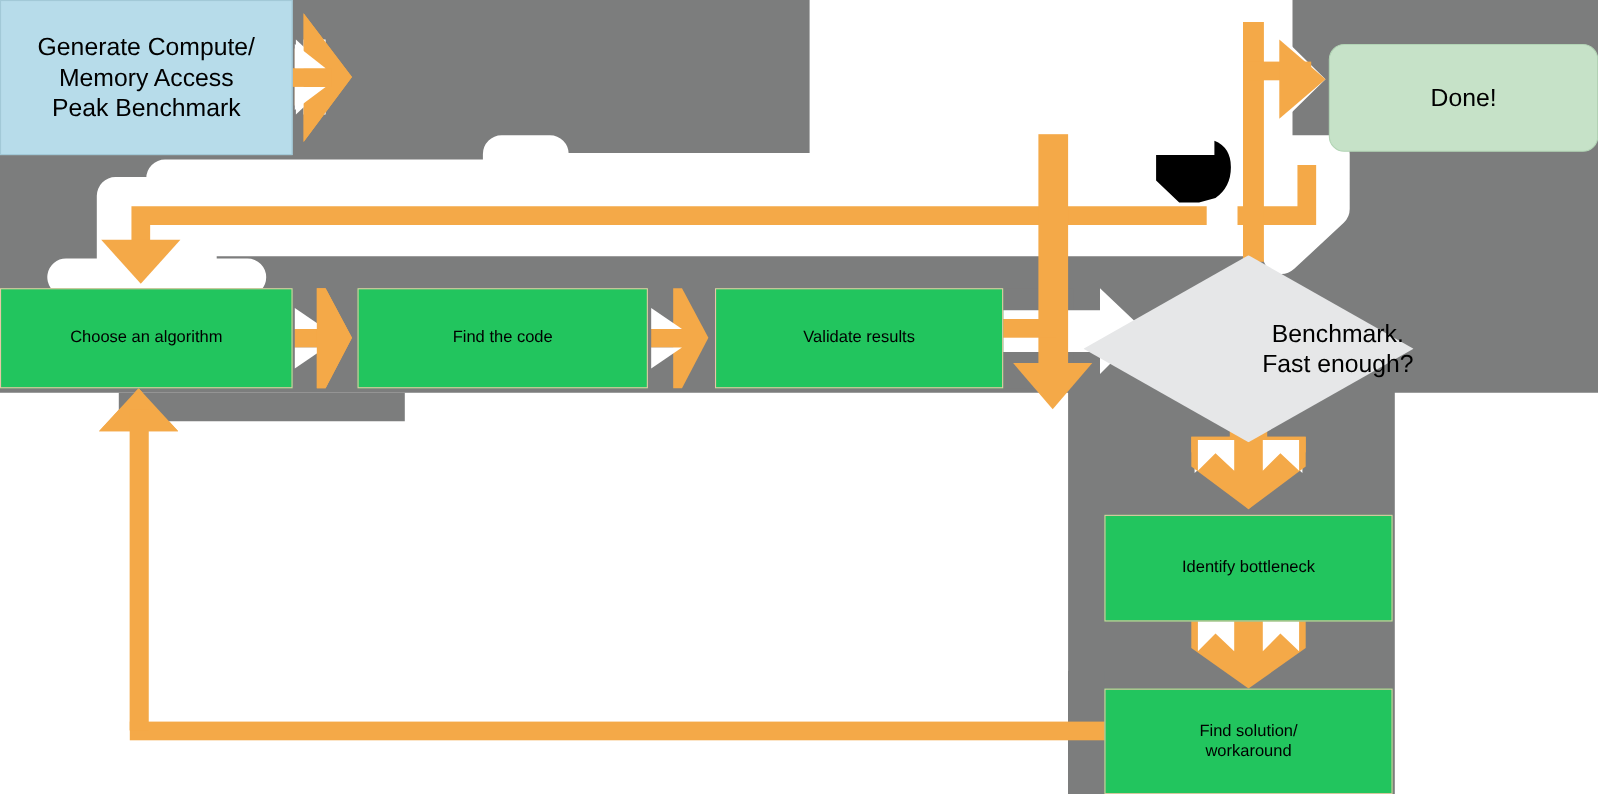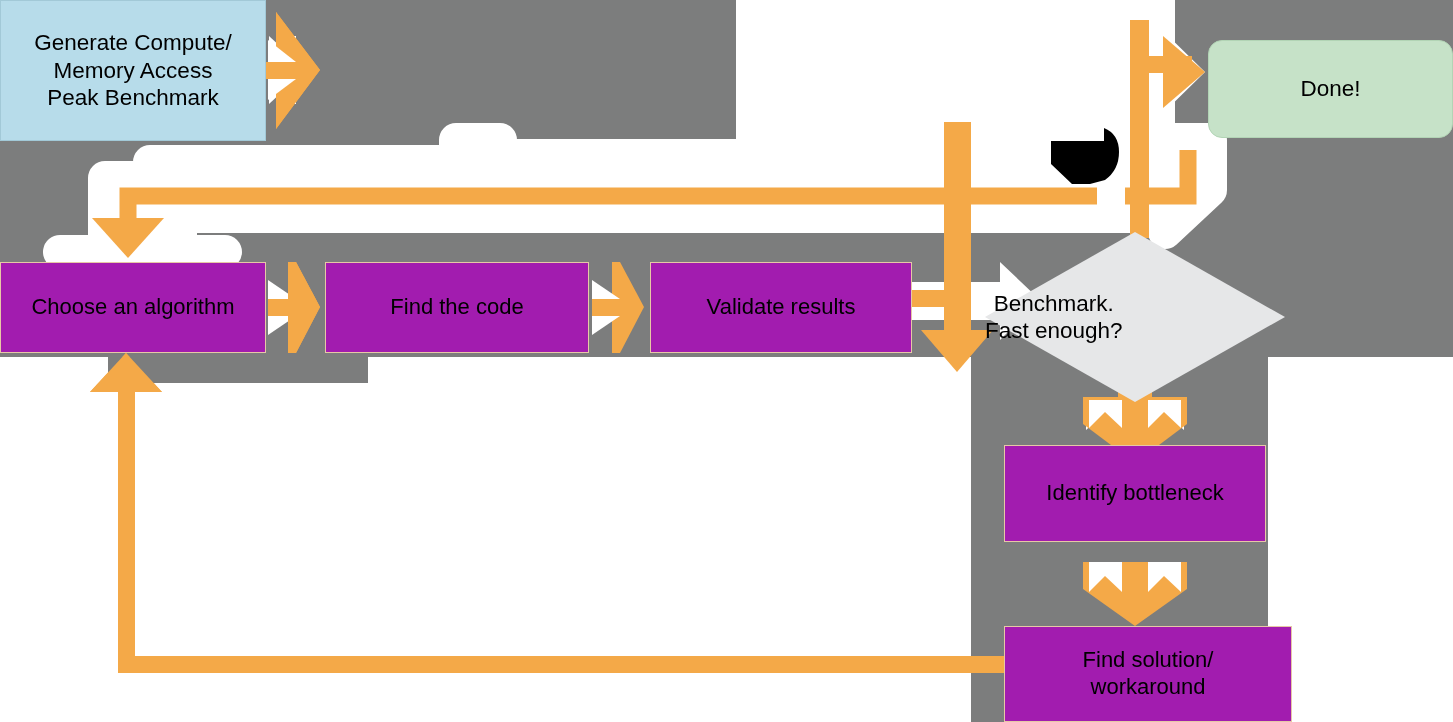--- a/index.html
+++ b/index.html
@@ -15,24 +15,24 @@
     position:absolute;
     box-sizing:border-box;
     display:flex;align-items:center;justify-content:center;
     text-align:center;
     color:#000000;
     line-height:1.22;
     white-space:pre-line;
     z-index:5;
   }
   .n-blue{ background:#b7dcea; border:1px solid #a2c9d7; font-size:22.5px; }
-  .n-peach{ background:#a21caf; border:1px solid #e7c7a6; font-size:22px; }
+  .n-peach{ background:#22c55e; border:1px solid #e7c7a6; font-size:15px; }
   .n-green{ background:#c6e2c8; border:1px solid #b2d4b5; border-radius:14px; font-size:22.5px; }
   .n-diamond-label{
-    position:absolute;z-index:6;display:flex;align-items:center;justify-content:flex-start;
+    position:absolute;z-index:6;display:flex;align-items:center;justify-content:flex-end;
     text-align:center;color:#000;font-size:22.5px;line-height:1.22;white-space:pre-line;
     pointer-events:none;
   }
 </style>
 </head>
 <body>
 
 <div id="stage">
 
   <svg viewBox="0 0 1453 722" xmlns="http://www.w3.org/2000/svg">
@@ -176,22 +176,22 @@
   </svg>
   <div class="n-diamond-label" style="left:985px;top:232px;width:300px;height:170px;">
     <span>Benchmark.
 Fast enough?</span>
   </div>
 
   <div class="nodebox n-green" style="left:1208px;top:40px;width:245px;height:98px;">
     <span>Done!</span>
   </div>
 
-  <div class="nodebox n-peach" style="left:1004px;top:445px;width:262px;height:97px;">
+  <div class="nodebox n-peach" style="left:1004px;top:468px;width:262px;height:97px;">
     <span>Identify bottleneck</span>
   </div>
 
-  <div class="nodebox n-peach" style="left:1004px;top:626px;width:288px;height:96px;">
+  <div class="nodebox n-peach" style="left:1004px;top:626px;width:262px;height:96px;">
     <span>Find solution/
 workaround</span>
   </div>
 
 </div>
 
 </body></html>

